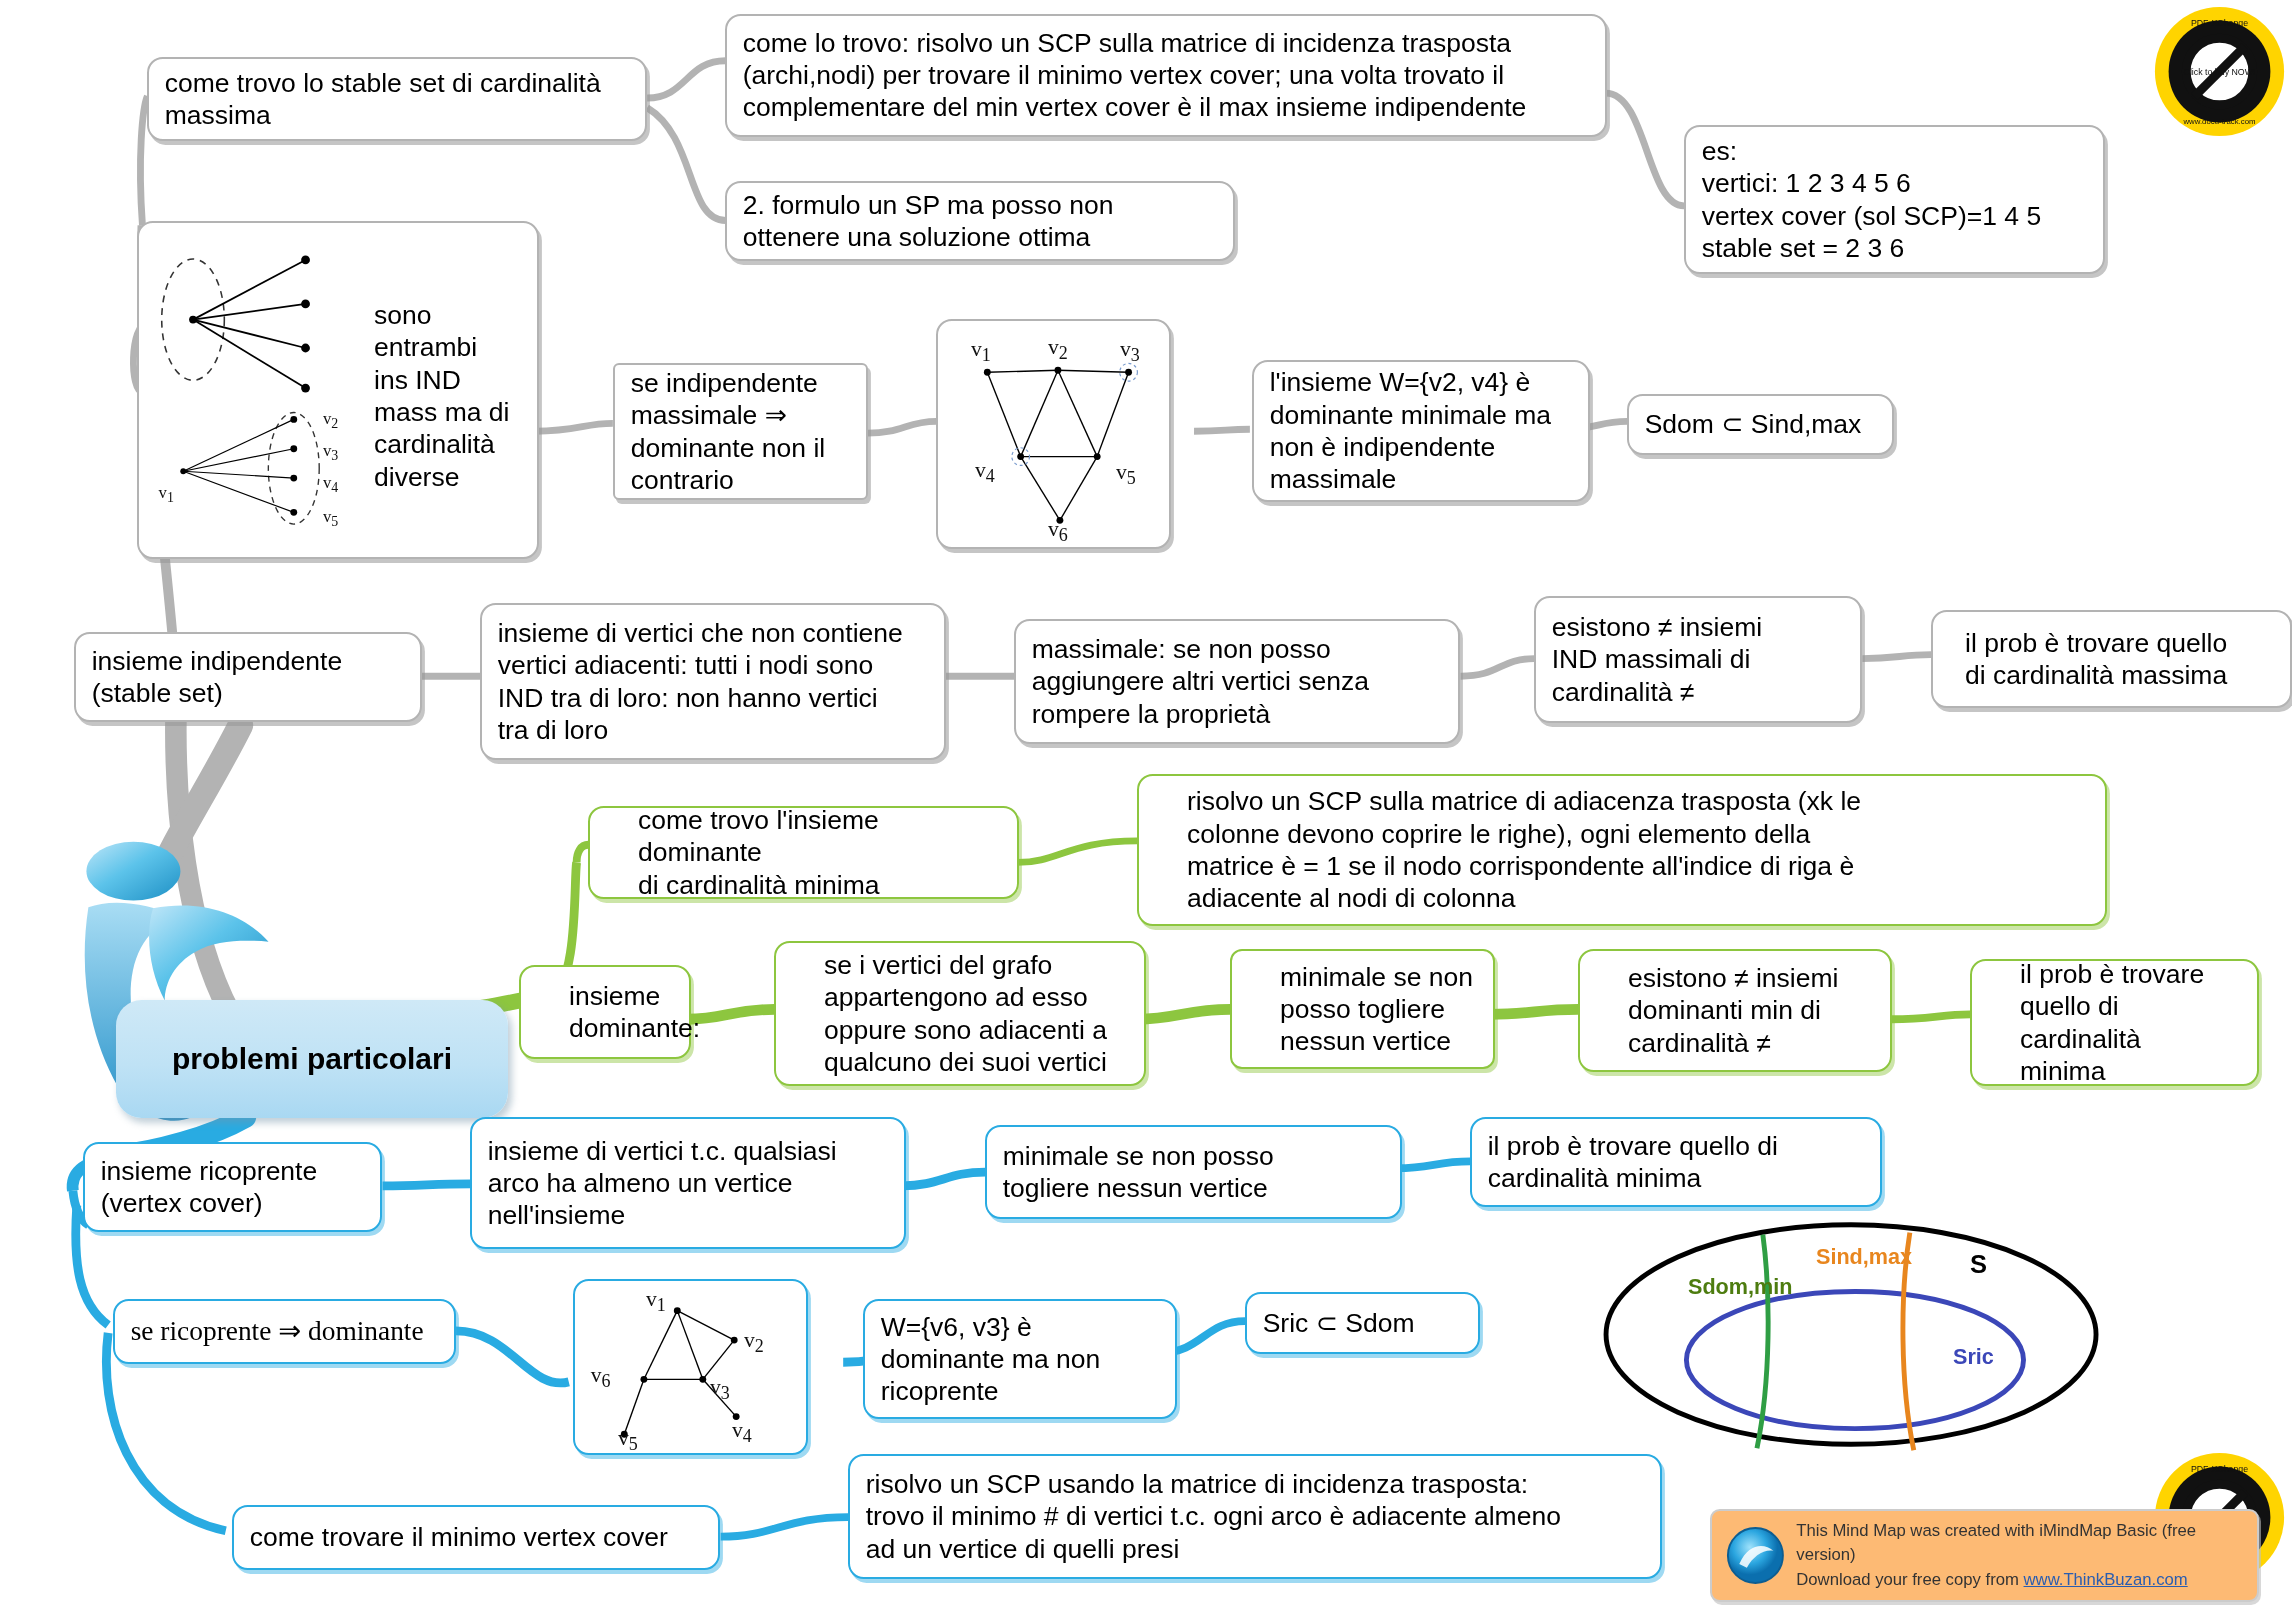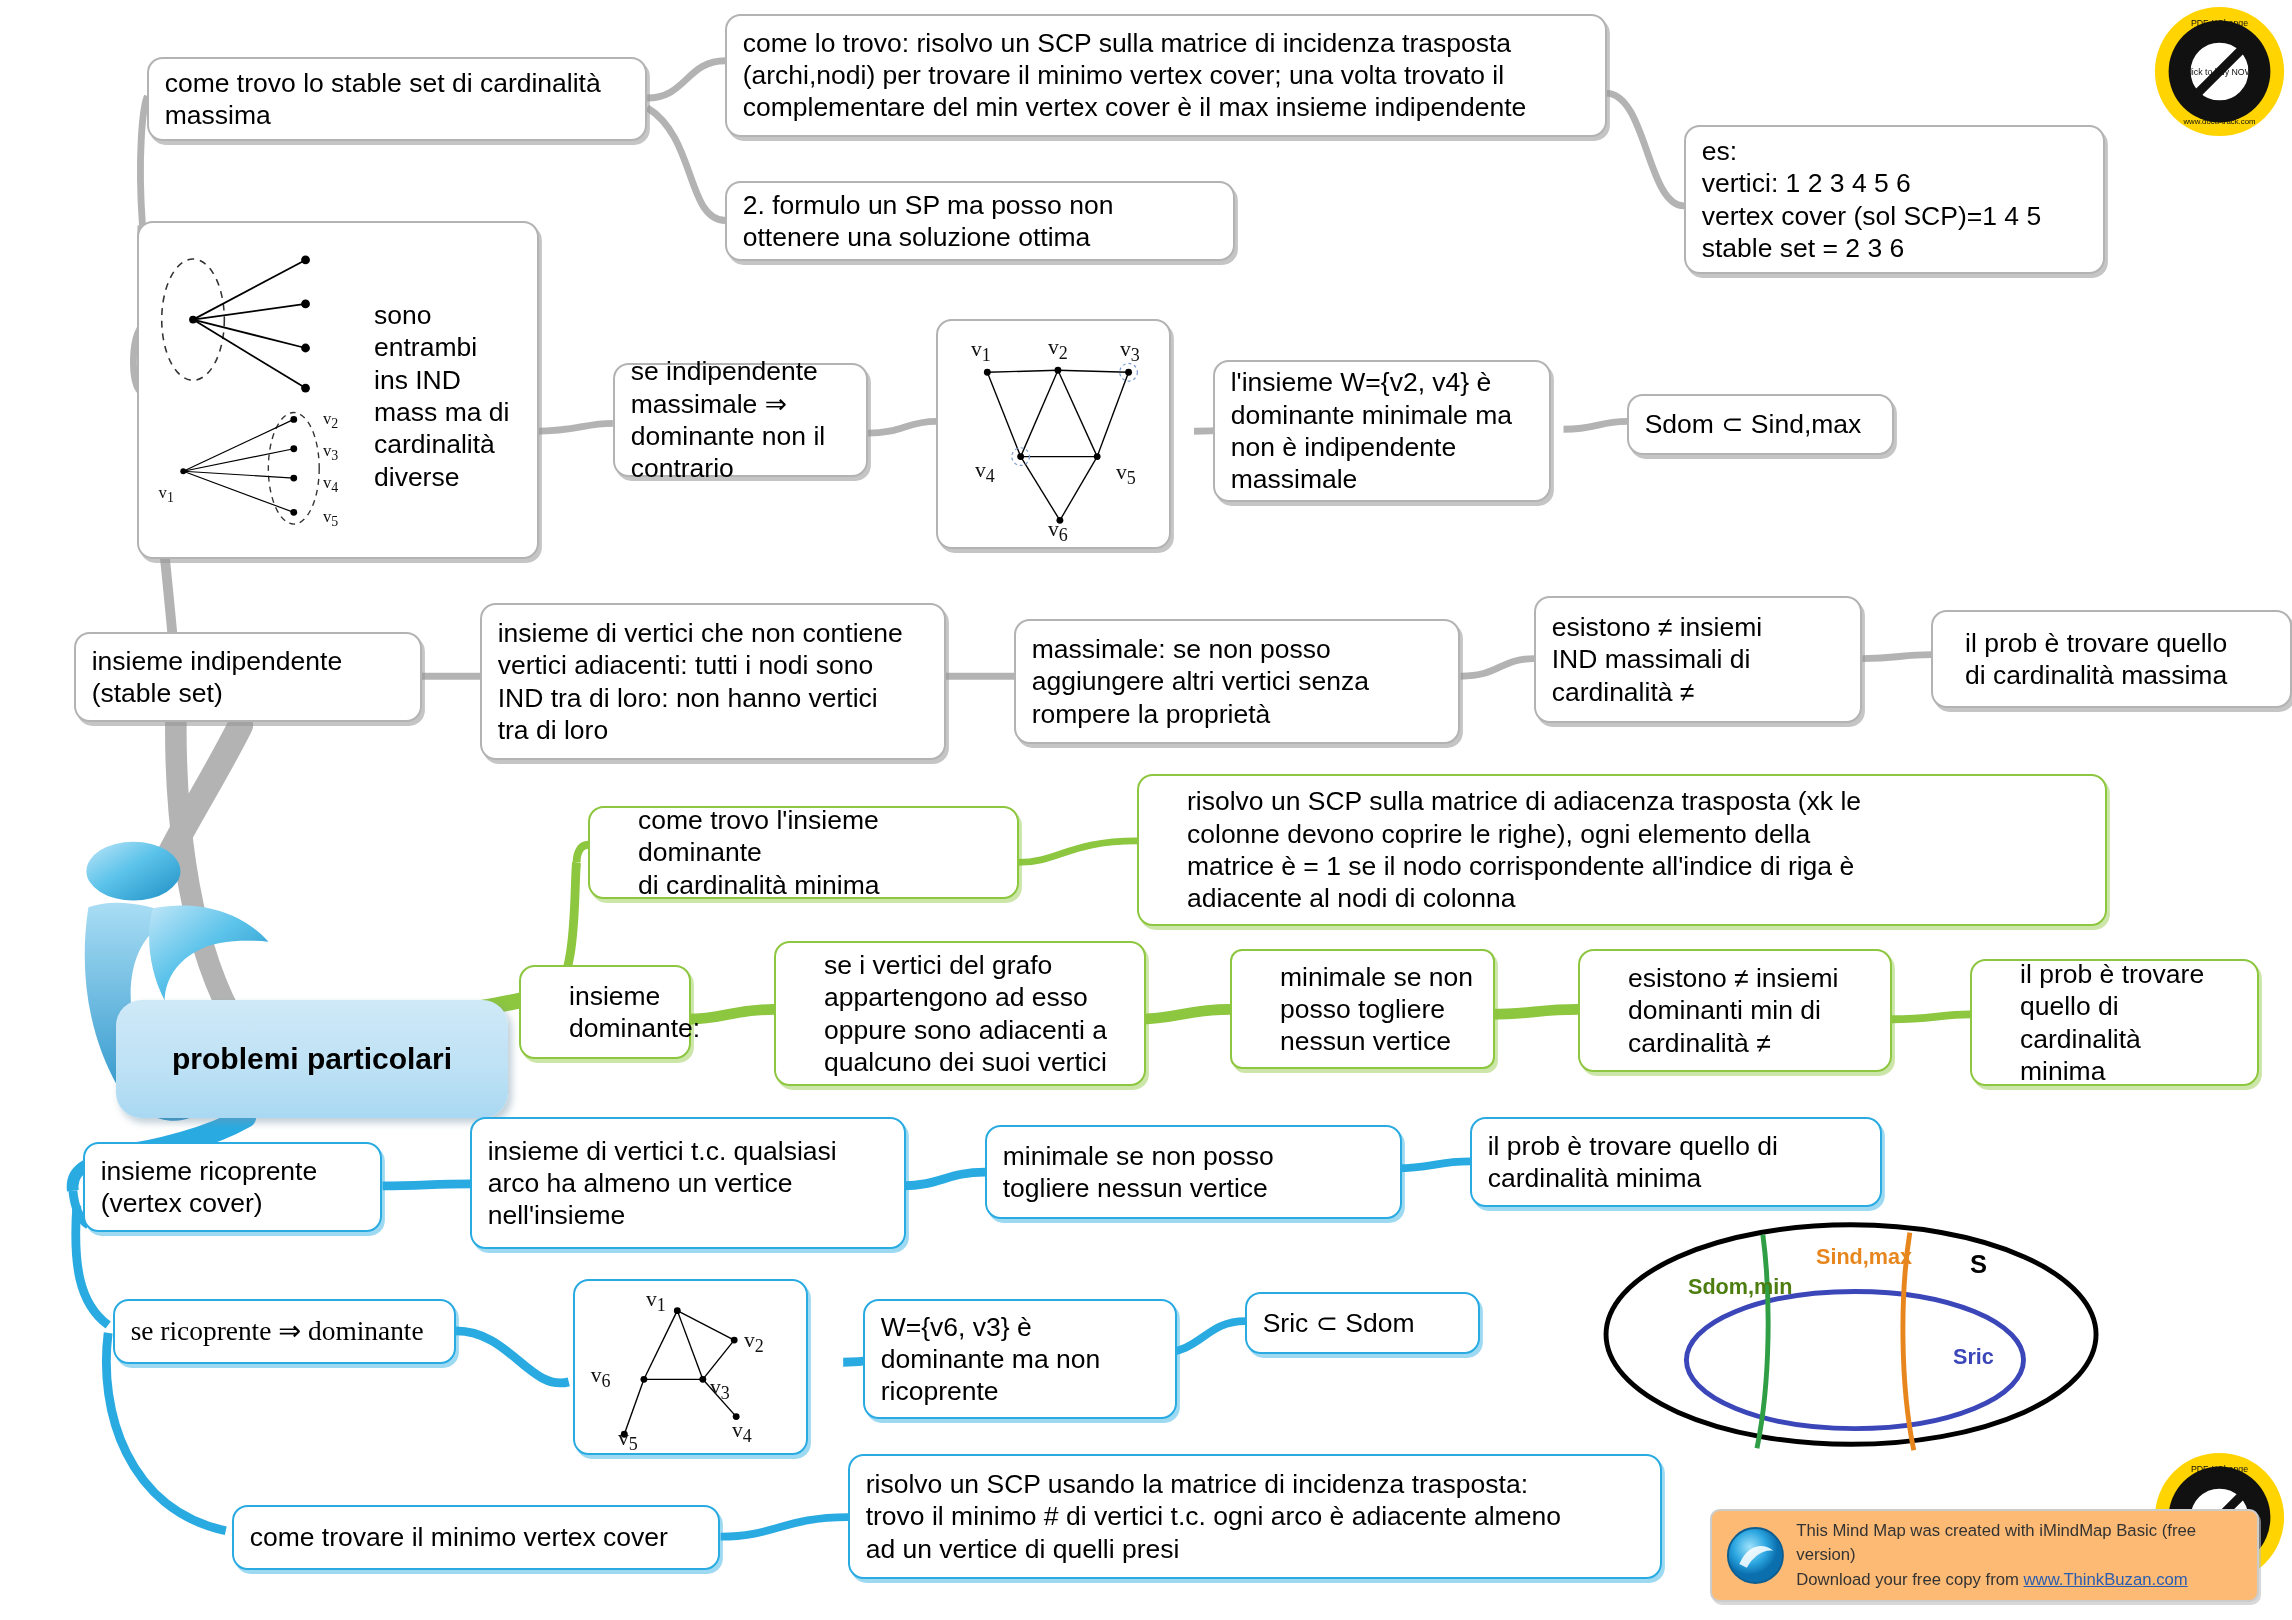--- a/index.html
+++ b/index.html
@@ -211,21 +211,21 @@
     <span class="vlabel small" style="left:184px; top:284px;">v<sub>5</sub></span>
     <span class="vlabel small" style="left:19.6px; top:260px;">v<sub>1</sub></span>
     <span class="txt" style="position:absolute; left:235px; top:76px;">sono
 entrambi
 ins IND
 mass ma di
 cardinalità
 diverse</span>
   </div>
 
-  <div class="node gray" style="left:613px; top:363px; width:255px; height:114px;">
+  <div class="node gray" style="left:613px; top:363px; width:255px; height:137px;border-radius:6px;">
     <span class="txt">se indipendente
 massimale ⇒
 dominante non il
 contrario</span>
   </div>
 
   <div class="node gray" style="left:936px; top:319px; width:235px; height:230px; padding:0;">
     <svg class="diagram" style="left:13.7px; top:9.8px;" width="206" height="211" viewBox="0 0 210 215">
       <line x1="36" y1="42" x2="108" y2="40" stroke="#000" stroke-width="1.4"></line>
       <line x1="108" y1="40" x2="180" y2="42" stroke="#000" stroke-width="1.4"></line>
@@ -246,21 +246,21 @@
       <circle cx="70" cy="128" r="9" fill="none" stroke="#7799cc" stroke-width="1.2" stroke-dasharray="3 3"></circle>
     </svg>
     <span class="vlabel" style="left:33px; top:15.7px;">v<sub>1</sub></span>
     <span class="vlabel" style="left:110px; top:13.7px;">v<sub>2</sub></span>
     <span class="vlabel" style="left:182px; top:15.7px;">v<sub>3</sub></span>
     <span class="vlabel" style="left:37px; top:137px;">v<sub>4</sub></span>
     <span class="vlabel" style="left:178px; top:139px;">v<sub>5</sub></span>
     <span class="vlabel" style="left:110px; top:196px;">v<sub>6</sub></span>
   </div>
 
-  <div class="node gray" style="left:1213px; top:360px; width:338px; height:142px;">
+  <div class="node gray" style="left:1252px; top:360px; width:338px; height:142px;">
     <span class="txt">l'insieme W={v2, v4} è
 dominante minimale ma
 non è indipendente
 massimale</span>
   </div>
 
   <div class="node gray" style="left:1627px; top:394px; width:267px; height:61px;">
     <span class="txt">Sdom ⊂ Sind,max</span>
   </div>
 

